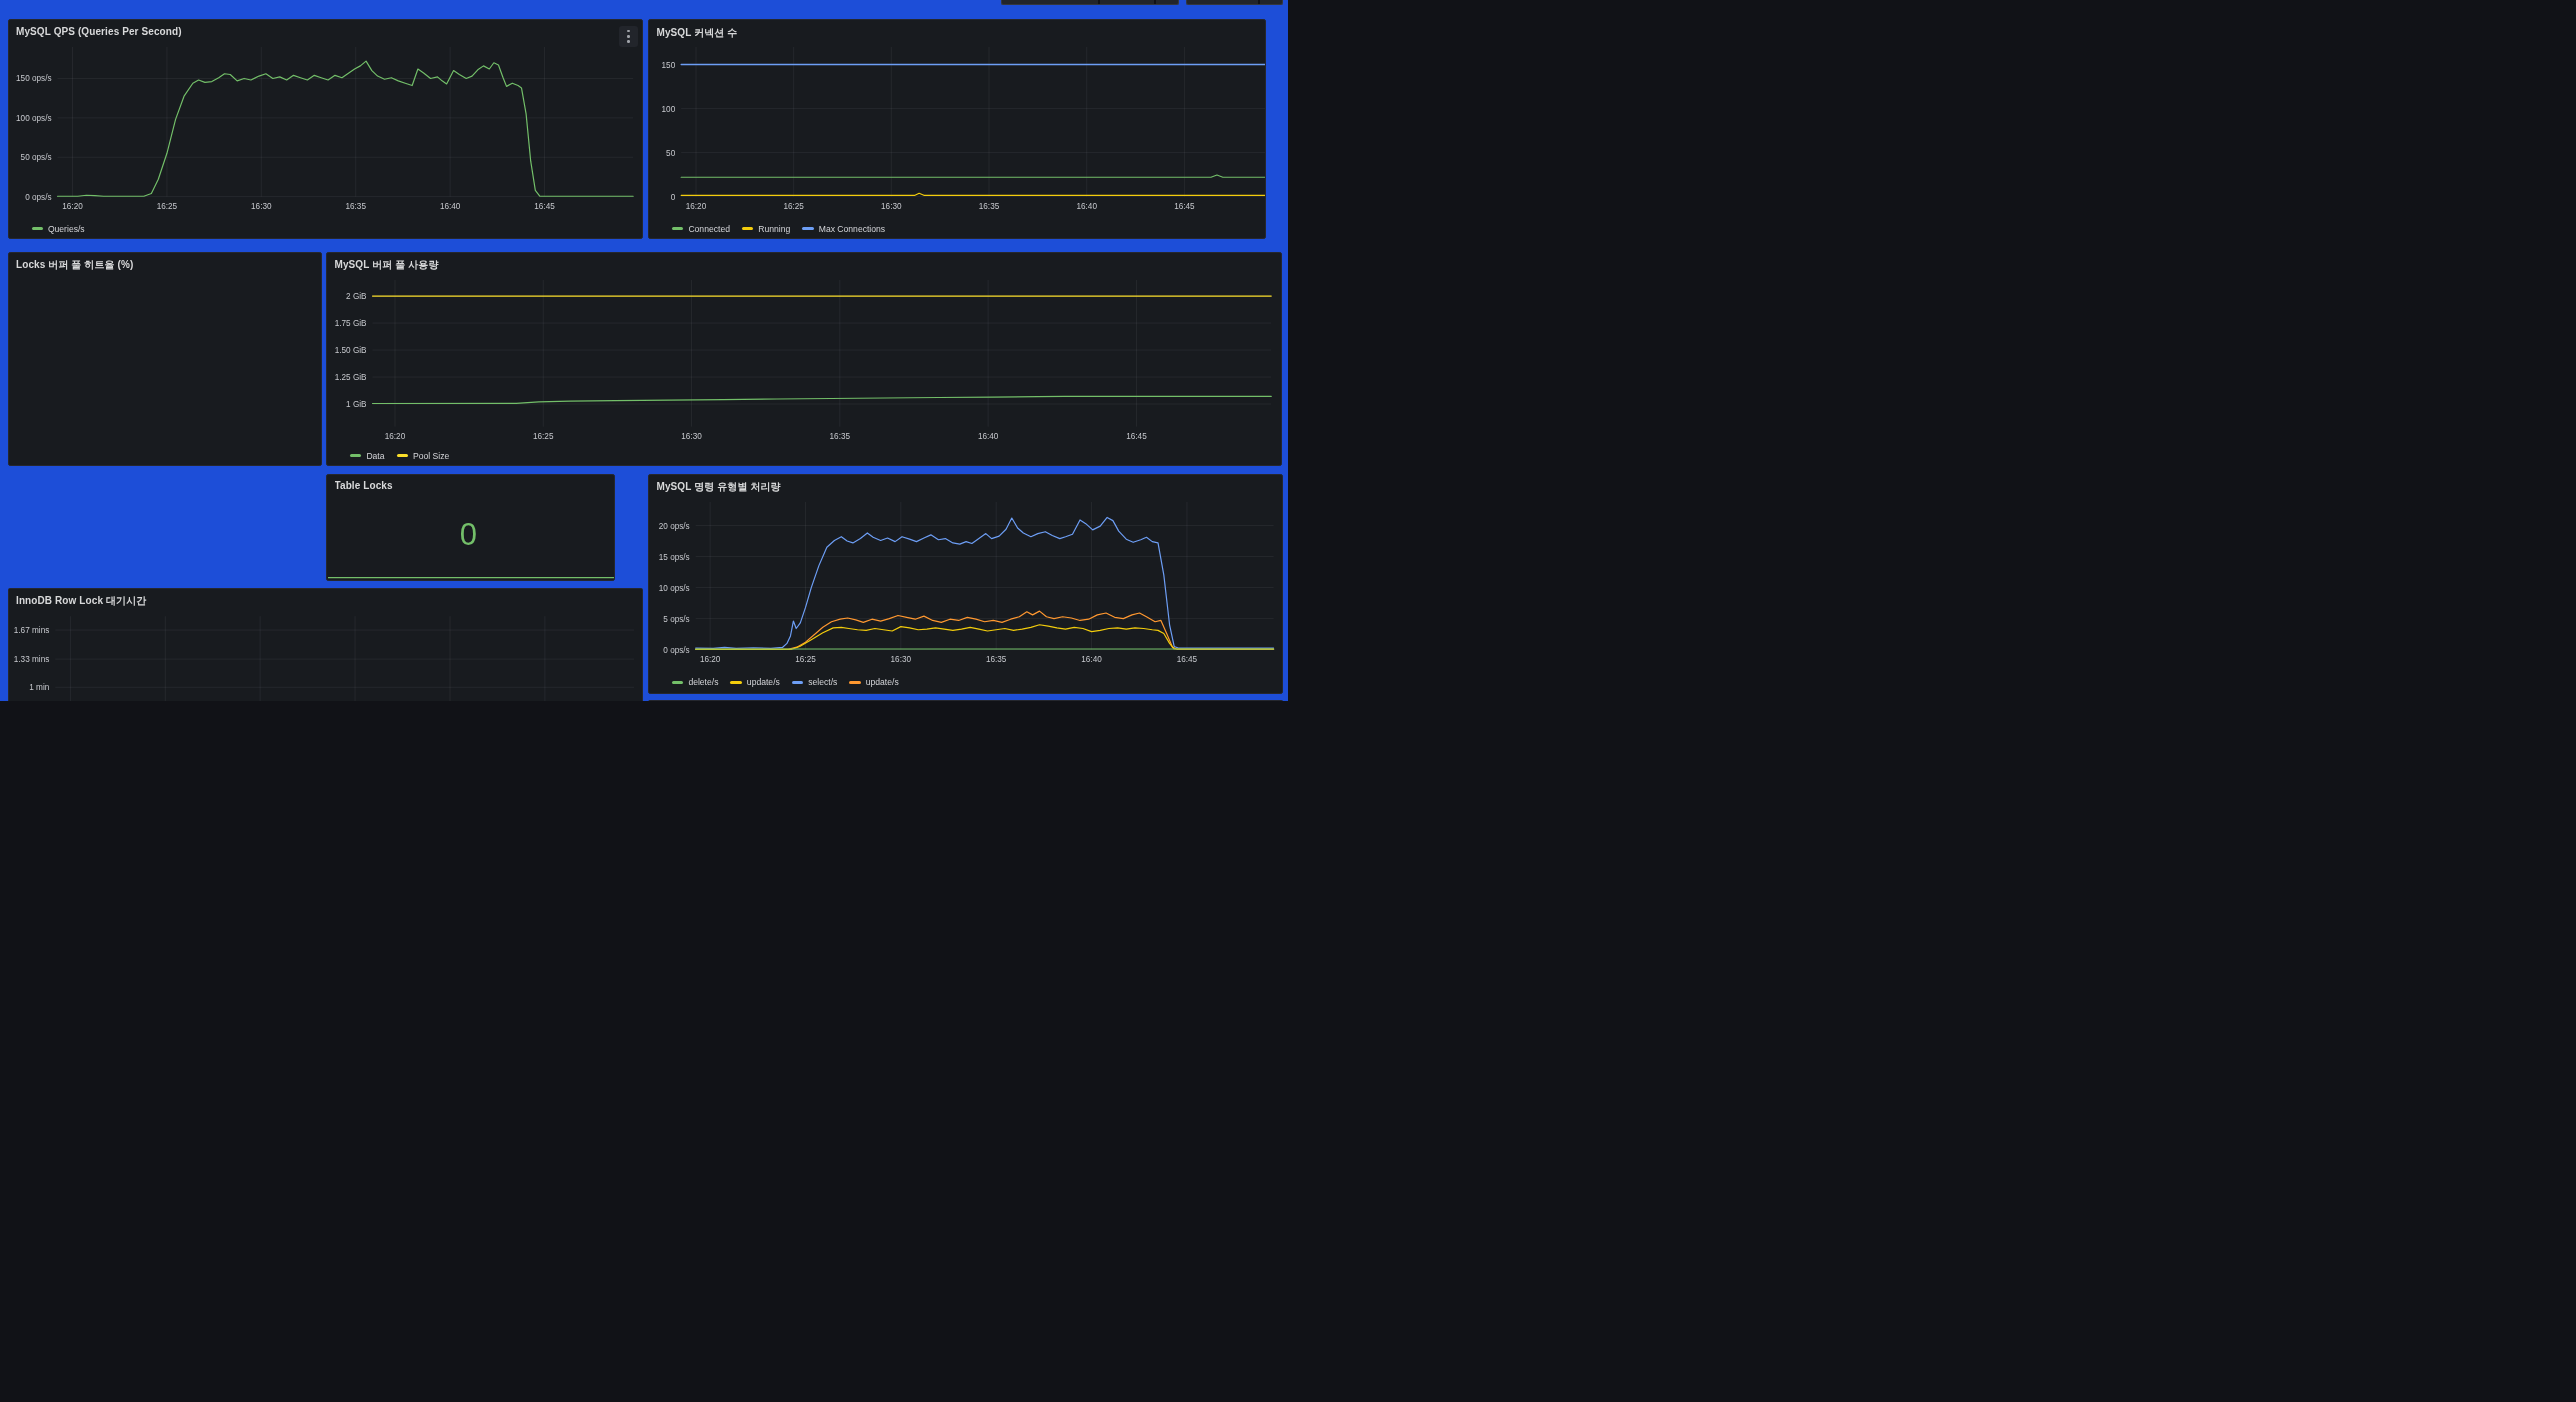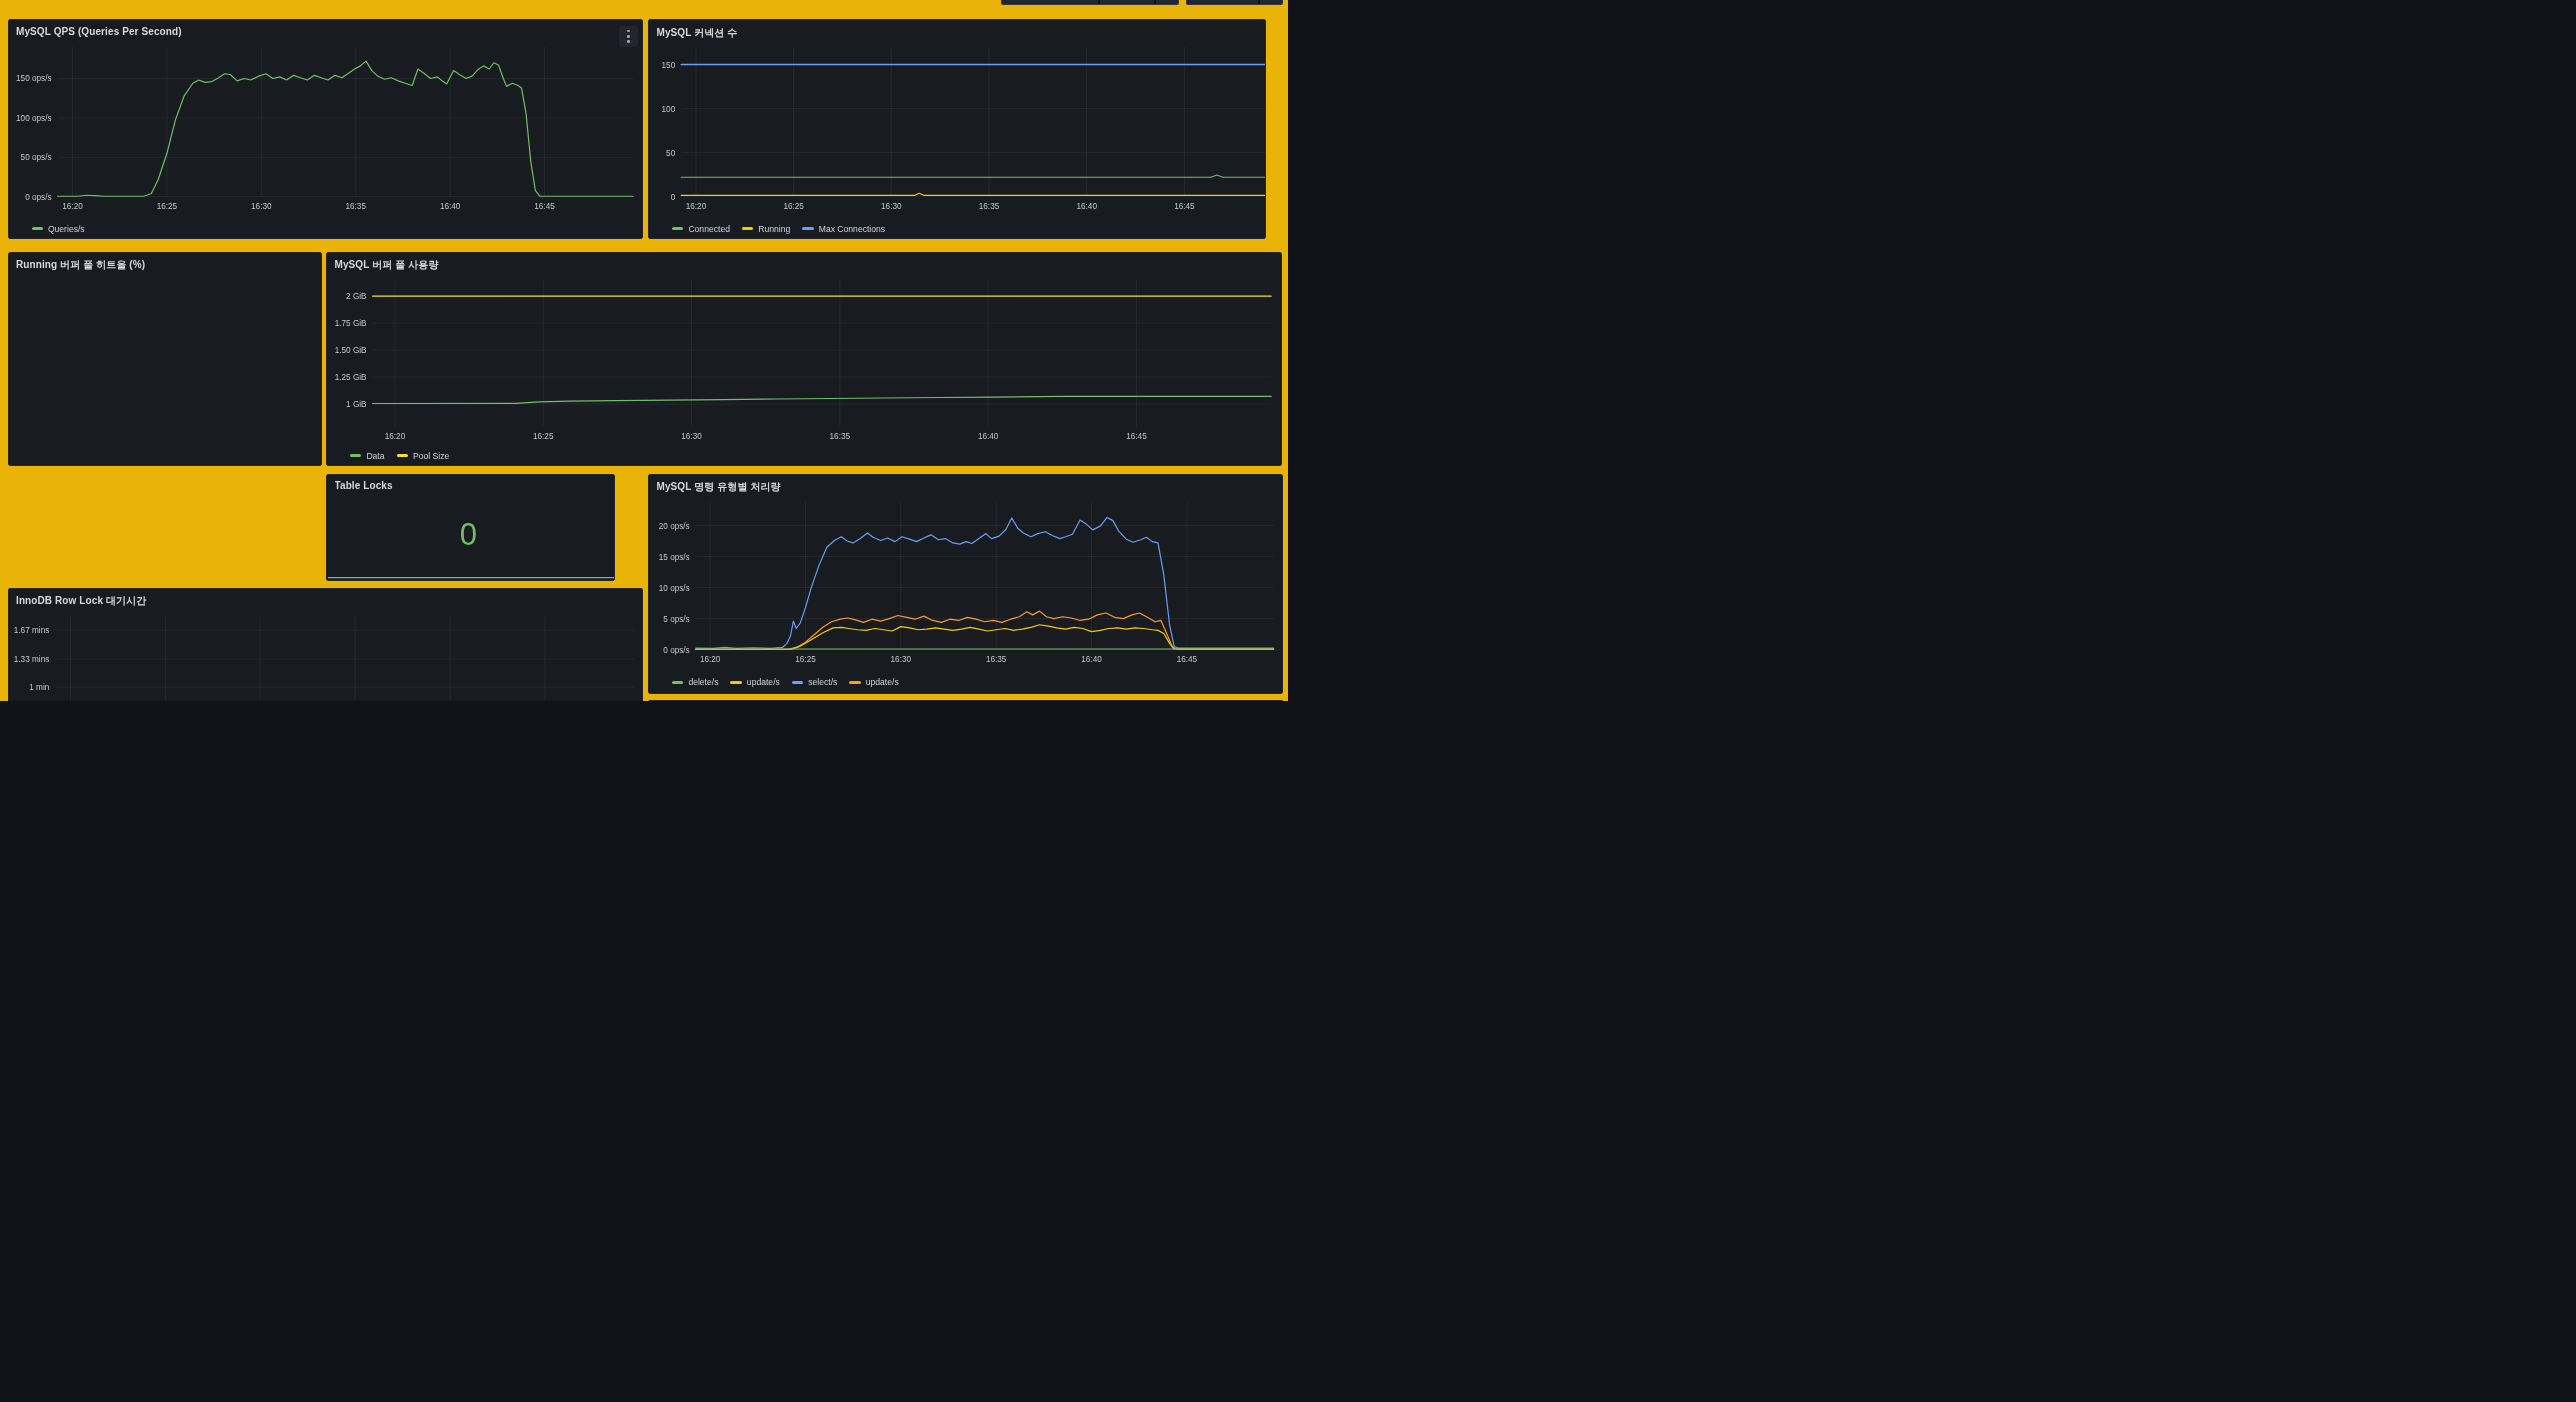--- a/index.html
+++ b/index.html
@@ -1,18 +1,18 @@
 <!DOCTYPE html>
 <html style="font-size:12px"><head>
 <meta charset="utf-8">
 <style>
   * { margin:0; padding:0; box-sizing:border-box; }
   html,body { width:1288px; height:701px; overflow:hidden; }
   body { background:#111217; font-family:"Liberation Sans","DejaVu Sans",sans-serif; color:#ccccdc; }
-  .page { position:relative; width:1288px; height:701px; background:#eab308; overflow:hidden; }
+  .page { position:relative; width:1288px; height:701px; background:#1d4ed8; overflow:hidden; }
 
   
   .tb-frag { position:absolute; top:0; height:5.2px; background:#22252b; border:0.7px solid #34373e; border-top:none; border-radius:0 0 2.2px 2.2px; }
   .tb-div { position:absolute; top:0; bottom:0; width:2.2px; background:#111217; }
 
   .panel { position:absolute; background:#181b1f; border:0.7px solid #25272e; border-radius:2.2px; overflow:hidden; }
   .panel-title { position:absolute; top:5.2px; left:7.5px; right:30px; font-size:10px; font-weight:600; letter-spacing:0.1px; color:#d8d9da; white-space:nowrap; overflow:hidden; cursor:pointer; }
   .kebab { position:absolute; top:5.2px; right:3.7px; width:18.7px; height:21.6px; background:#22252b; border-radius:3px; display:flex; flex-direction:column; align-items:center; justify-content:center; gap:2.6px; cursor:pointer; }
   .kebab i { width:2.6px; height:2.6px; border-radius:50%; background:#9fa2a8; }
 
@@ -127,21 +127,21 @@
           <span>Running</span>
         </span>
         <span class="li">
           <i class="sw" style="background:#6d9ef5"></i>
           <span>Max Connections</span>
         </span>
       </div>
   </section>
 
   <section class="panel" style="left:7.5px;top:252px;width:314px;height:214px;">
-    <h2 class="panel-title">Running 버퍼 풀 히트율 (%)</h2>
+    <h2 class="panel-title">Locks 버퍼 풀 히트율 (%)</h2>
   </section>
 
   <section class="panel" style="left:326px;top:252px;width:956px;height:214px;">
     <h2 class="panel-title">MySQL 버퍼 풀 사용량</h2>
     <div class="chart" style="top:21px;height:172px;">
         <svg width="954" height="172" viewBox="0 0 1279 231">
           <line class="grid" x1="90.2" y1="8" x2="90.2" y2="205"></line>
           <text class="tick" x="90.2" y="222" text-anchor="middle">16:20</text>
           <line class="grid" x1="289.3" y1="8" x2="289.3" y2="205"></line>
           <text class="tick" x="289.3" y="222" text-anchor="middle">16:25</text>

